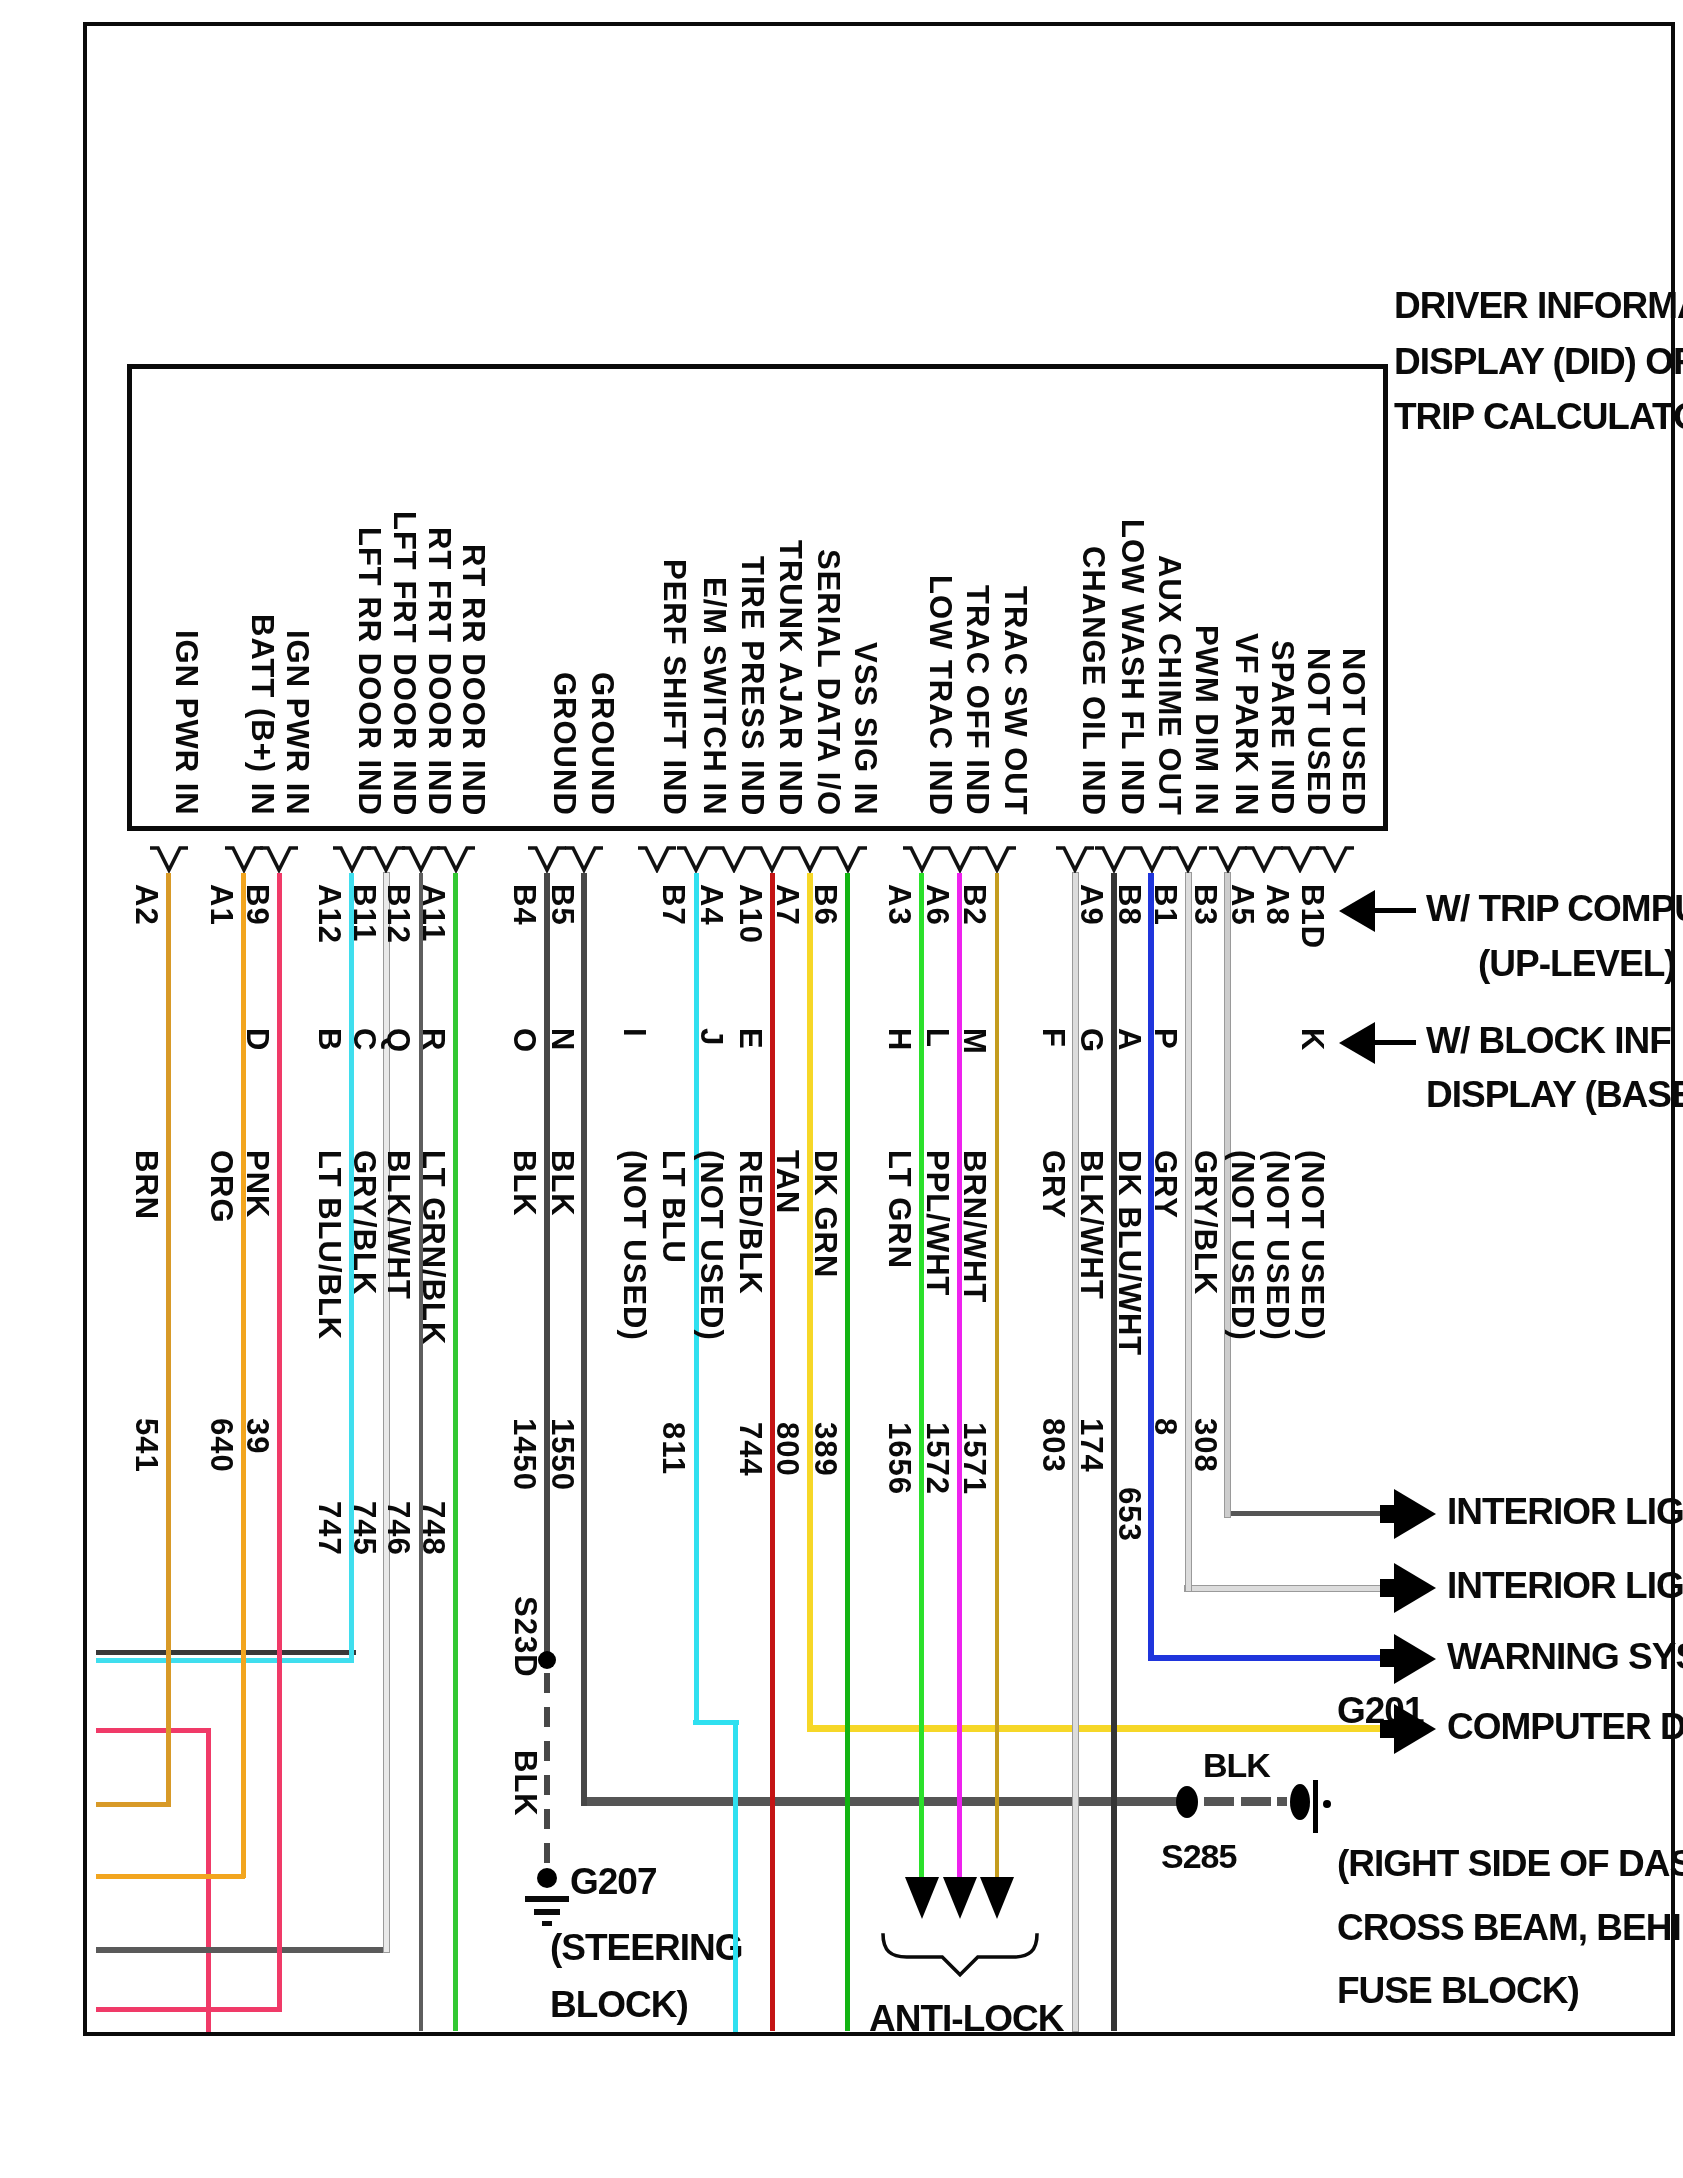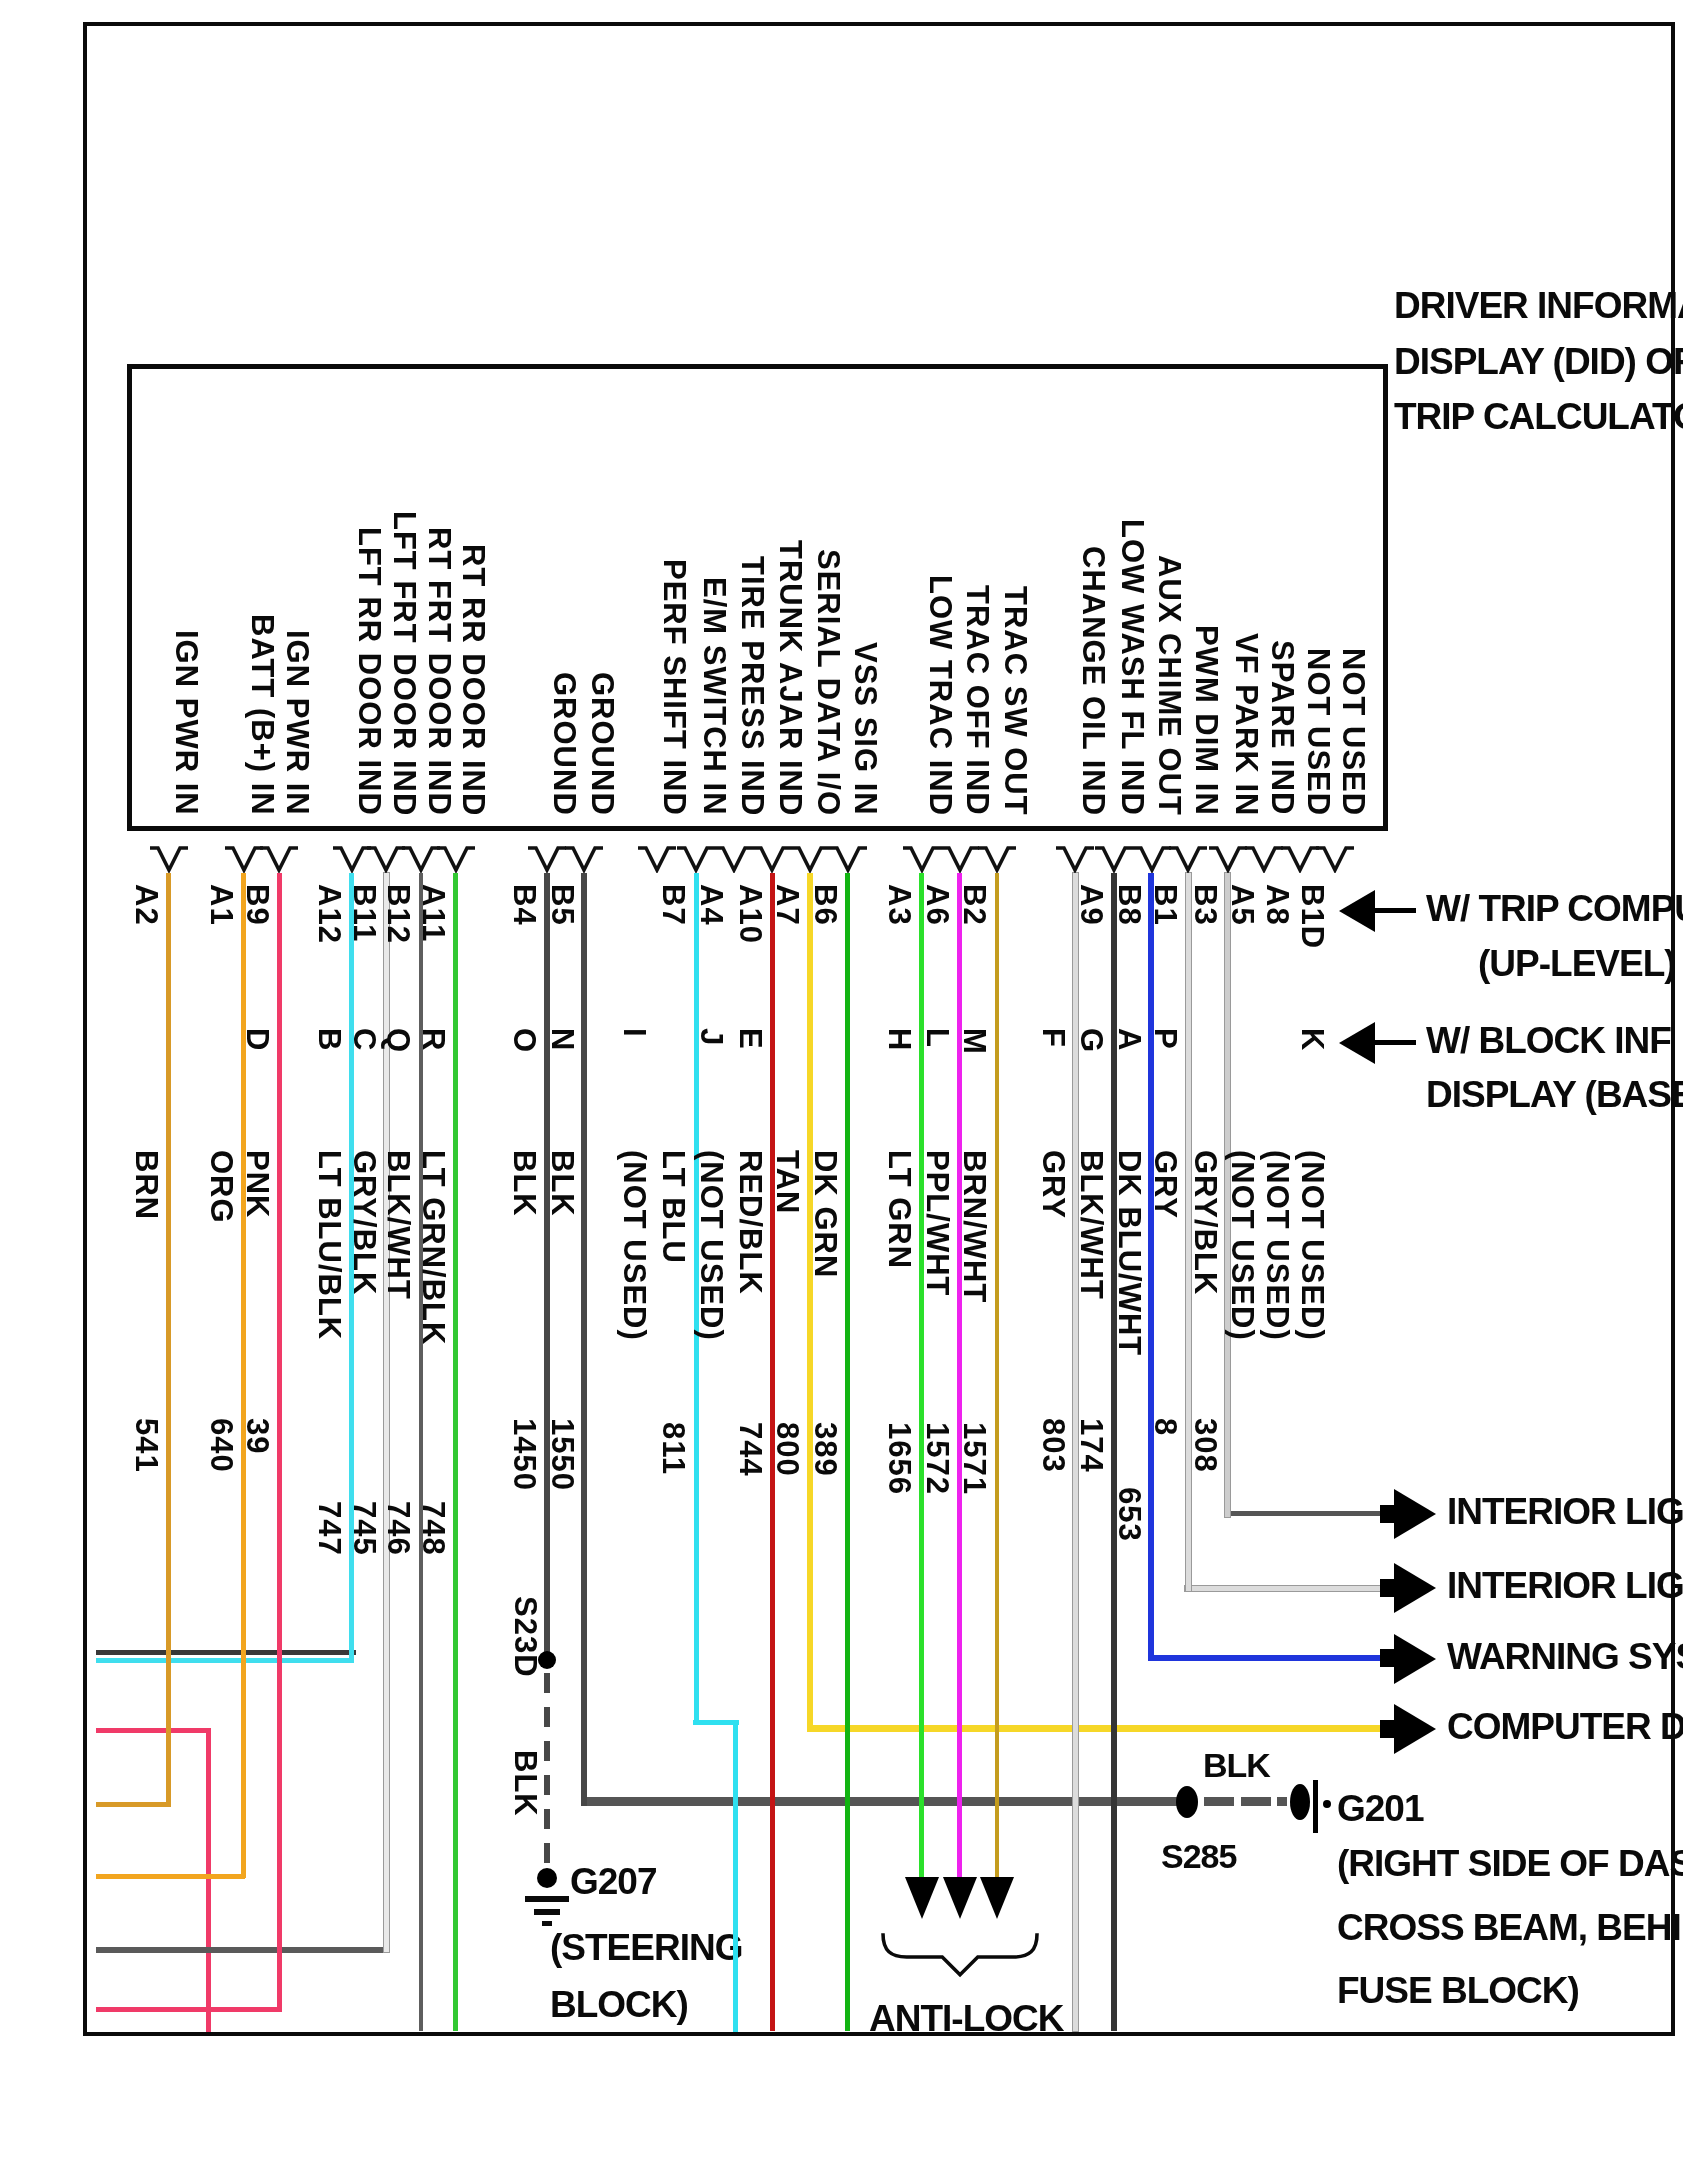--- a/index.html
+++ b/index.html
@@ -48,21 +48,21 @@
   <div class="ht" style="left:1426px;top:1074px;">DISPLAY (BASE</div>
 
   <div class="vt" style="left:507px;top:1596px;">S23D</div>
   <div class="vt" style="left:507px;top:1750px;">BLK</div>
   <div class="ht" style="left:570px;top:1861px;">G207</div>
   <div class="ht" style="left:550px;top:1927px;">(STEERING</div>
   <div class="ht" style="left:550px;top:1984px;">BLOCK)</div>
 
   <div class="ht" style="left:1203px;top:1746px;font-size:34px;">BLK</div>
   <div class="ht" style="left:1161px;top:1837px;font-size:34px;">S285</div>
-  <div class="ht" style="left:1337px;top:1788px;">G201</div>
+  <div class="ht" style="left:1337px;top:1690px;">G201</div>
   <div class="ht" style="left:1337px;top:1843px;">(RIGHT SIDE OF DASH</div>
   <div class="ht" style="left:1337px;top:1907px;">CROSS BEAM, BEHIND</div>
   <div class="ht" style="left:1337px;top:1970px;">FUSE BLOCK)</div>
 
   <svg class="brace" style="left:881px;top:1931px;" width="160" height="48" viewBox="0 0 162 48">
     <path d="M2,2 C2,20 10,26 26,26 L62,26 L80,44 L98,26 L134,26 C150,26 158,20 158,2"></path>
   </svg>
   <div class="ht" style="left:869px;top:1998px;font-size:37px;">ANTI-LOCK</div>
 <div class="seg" style="background: rgb(56, 56, 56); left: 96px; top: 1650px; width: 260px; height: 5px;"></div>
     <div class="seg" style="background: rgb(63, 222, 238); left: 96px; top: 1658px; width: 257px; height: 5px;"></div>

